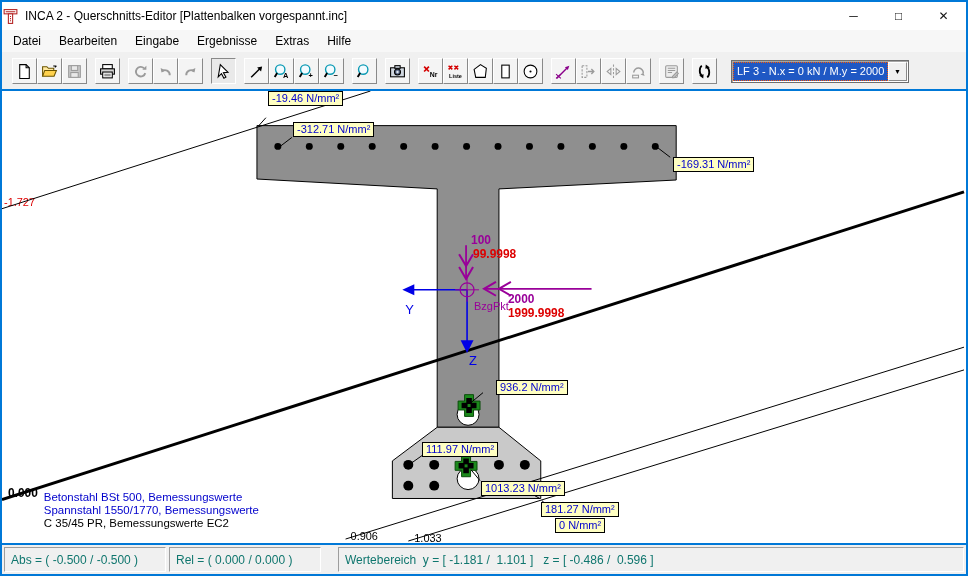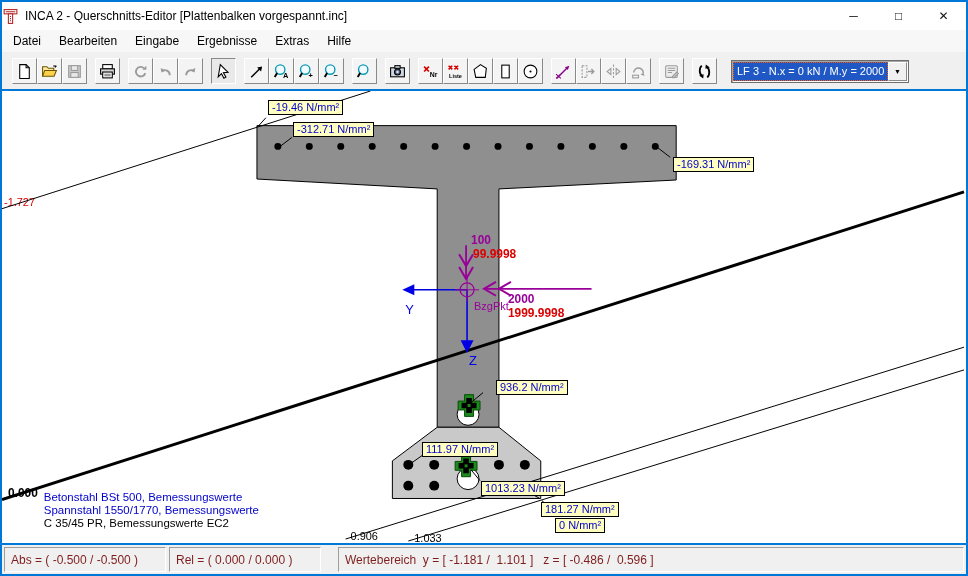--- a/index.html
+++ b/index.html
@@ -25,21 +25,21 @@
   .combo{width:178px;height:23px;box-sizing:border-box;margin-left:6px;background:#fff;border:1px solid #6e6e6e;box-shadow:inset 1px 1px 0 #a5a5a5;display:flex;align-items:stretch;padding:1px;}
   .combo-sel{flex:1;background:#1f58c4;color:#fff;font-size:11px;display:flex;align-items:center;padding:0 4px;white-space:nowrap;overflow:hidden;outline:1px dotted #ff5a00;outline-offset:-1px;}
   .combo-arrow{width:17px;background:#f0f0f0;border:1px solid;border-color:#fff #898989 #898989 #fff;display:flex;align-items:center;justify-content:center;font-size:7px;color:#000;}
   
   .canvas{flex:1;position:relative;background:#ffffff;border-top:2px solid #0078d7;border-bottom:2px solid #0078d7;overflow:hidden;}
   .canvas svg.draw{position:absolute;left:0;top:0;width:100%;height:100%;}
   .labels-layer{position:absolute;left:0;top:0;width:100%;height:100%;pointer-events:none;}
   .slabel{position:absolute;background:#ffffc2;border:1px solid #000;color:#0000cd;font-size:11px;line-height:13px;padding:0 3px;white-space:nowrap;}
   
   .statusbar{height:25px;flex:0 0 25px;background:#f0f0f0;display:flex;align-items:stretch;padding:2px 2px 2px 2px;gap:3px;}
-  .spanel{border:1px solid;border-color:#9d9d9d #ffffff #ffffff #9d9d9d;font-size:12px;display:flex;align-items:center;padding:0 6px;white-space:pre;color:#7f1d1d;}
+  .spanel{border:1px solid;border-color:#9d9d9d #ffffff #ffffff #9d9d9d;font-size:12px;display:flex;align-items:center;padding:0 6px;white-space:pre;color:#0f766e;}
   .spanel.p1{width:148px;flex:0 0 auto;}
   .spanel.p2{width:138px;flex:0 0 auto;}
   .spanel.p3{flex:1;margin-left:14px;}
 </style>
 </head>
 <body>
 
 <div class="window">
 
   <div class="titlebar">
@@ -375,21 +375,21 @@
         <text x="469" y="277" fill="#0000e6" font-size="13" font-family="Liberation Sans,sans-serif">Z</text>
         <circle cx="467" cy="201" r="7" fill="none" stroke="#990099" stroke-width="1.2"></circle>
         <line x1="455" y1="201" x2="479" y2="201" stroke="#990099"></line>
         <line x1="467" y1="189" x2="467" y2="213" stroke="#990099"></line>
         <text x="474" y="221" fill="#990099" font-size="11" font-family="Liberation Sans,sans-serif">BzgPkt</text>
         <text x="42" y="415" fill="#0000cc" font-size="11.5" font-family="Liberation Sans,sans-serif">Betonstahl BSt 500, Bemessungswerte</text>
         <text x="42" y="428" fill="#0000cc" font-size="11.5" font-family="Liberation Sans,sans-serif">Spannstahl 1550/1770, Bemessungswerte</text>
         <text x="42" y="441" fill="#000000" font-size="11.5" font-family="Liberation Sans,sans-serif">C 35/45 PR, Bemessungswerte EC2</text>
       </svg>
     <div class="labels-layer">
-        <div class="slabel" style="left: 266px; top: 9px; text-align: center;">-19.46 N/mm²</div>
+        <div class="slabel" style="left: 266px; top: 0; text-align: center;">-19.46 N/mm²</div>
         <div class="slabel" style="left: 291px; top: 31px;">-312.71 N/mm²</div>
         <div class="slabel" style="left: 671px; top: 66px;">-169.31 N/mm²</div>
         <div class="slabel" style="left: 494px; top: 289px;">936.2 N/mm²</div>
         <div class="slabel" style="left: 420px; top: 351px;">111.97 N/mm²</div>
         <div class="slabel" style="left: 479px; top: 390px;">1013.23 N/mm²</div>
         <div class="slabel" style="left: 539px; top: 411px;">181.27 N/mm²</div>
         <div class="slabel" style="left: 553px; top: 427px;">0 N/mm²</div>
       </div>
   </div>
 

